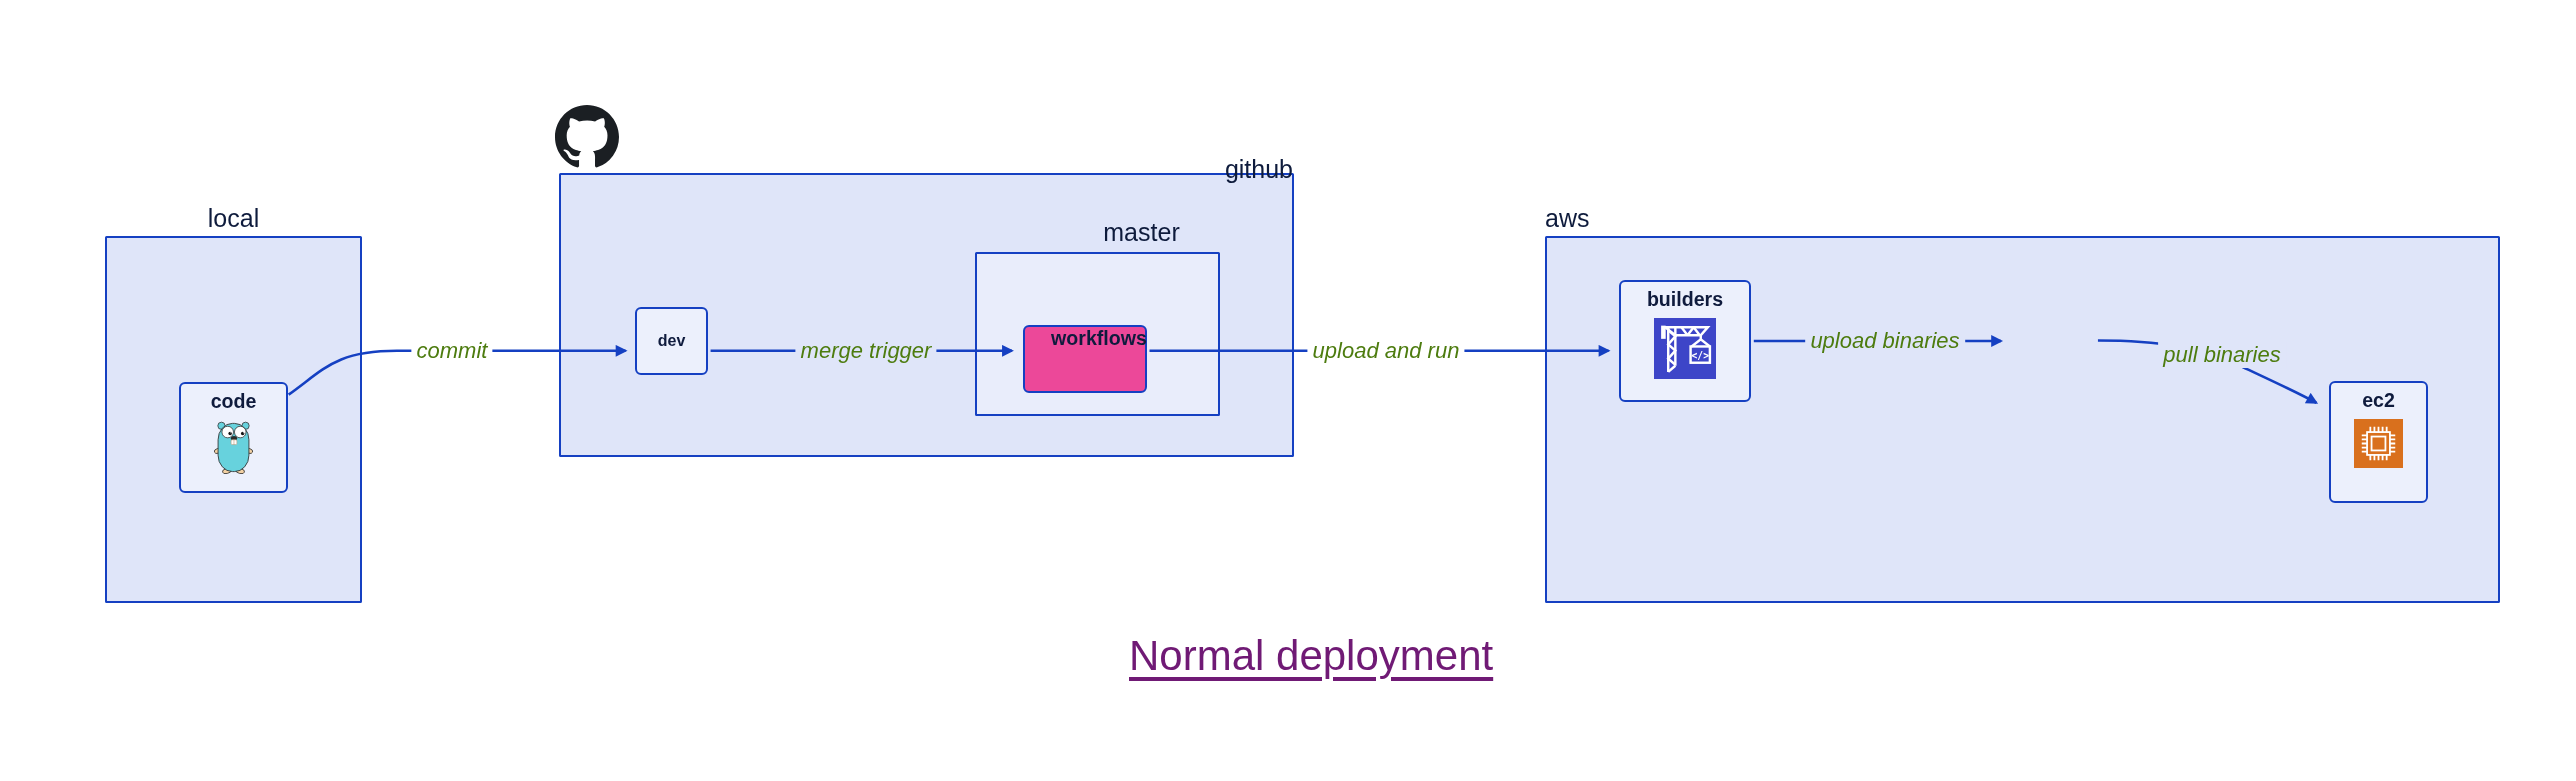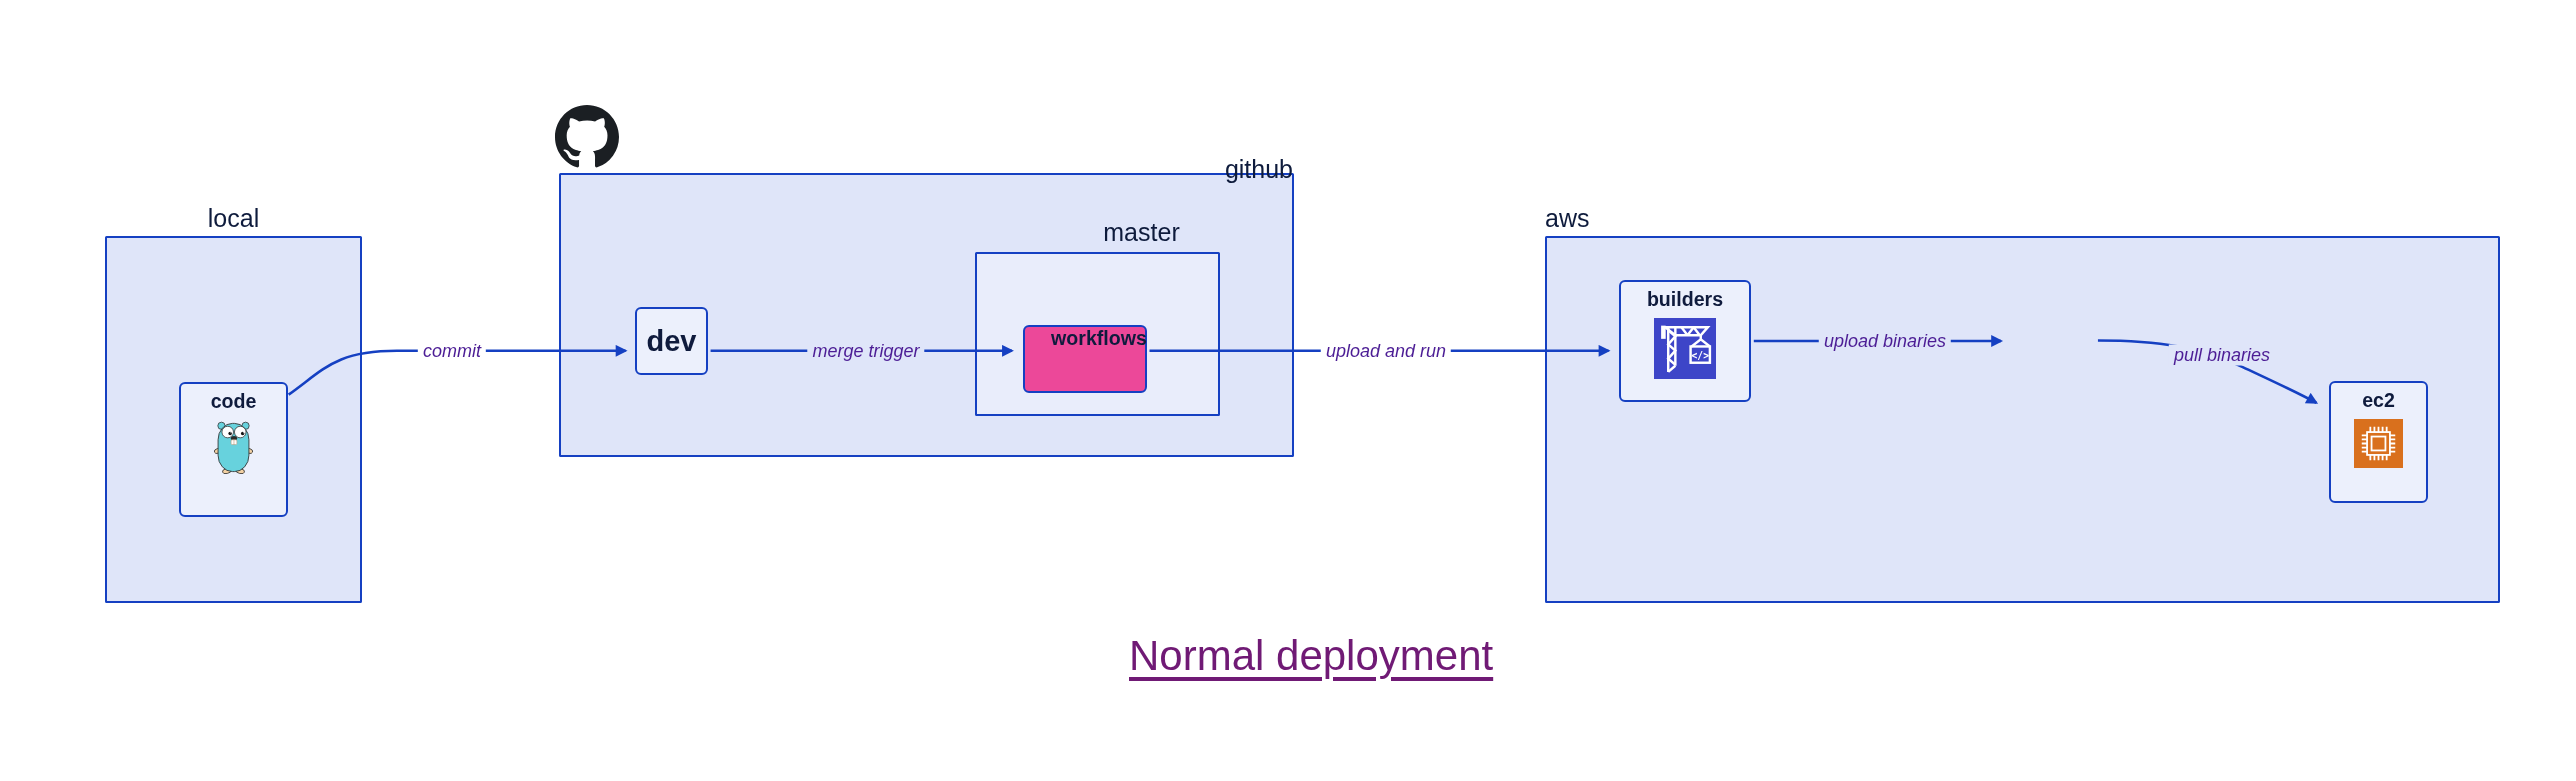--- a/index.html
+++ b/index.html
@@ -34,45 +34,45 @@
 
   .node{
     position:absolute;
     border:2.1px solid #1540c2;
     border-radius:6px;
     box-sizing:border-box;
     background:#ecf0fc;
     display:flex;flex-direction:column;align-items:center;
     z-index:2;
   }
-  .node-code     {left:179px;  top:382px; width:109px; height:135px; padding-top:6.2px;}
+  .node-code     {left:179px;  top:382px; width:109px; height:111px; padding-top:6.2px;}
   .node-dev      {left:635px; top:307px; width:73px; height:68px; justify-content:center;}
   .node-workflows{left:1023px; top:325px; width:124px; height:68px; background:#ec4899;padding-left:28px;}
   .node-builders {left:1619px; top:280px; width:132px; height:122px; padding-top:6.2px;}
   .node-s3       {left:2012px; top:280px; width:83px; height:121px; padding-top:6.2px;}
   .node-ec2      {left:2329px; top:381px; width:99px; height:122px; padding-top:6.2px;}
 
   .node-label{
     font-weight:bold;
     font-size:19.6px;
     color:#0f1b3d;
   }
-  .node-dev .node-label{font-size:29px;}
+  .node-dev .node-label{font-size:16px;}
   .node-icon{margin-top:7.2px;display:block;}
 
   .edges{
     position:absolute;left:0;top:0;width:2604px;height:781px;
     z-index:4;pointer-events:none;
   }
   .edge-label{
     position:absolute;
     transform:translate(-50%,-50%);
     font-style:italic;
-    font-size:18px;
-    color:#4c1d95;
+    font-size:22px;
+    color:#4d7c0f;
     padding:0 5.2px;
     white-space:nowrap;
     z-index:5;
   }
   .el-commit    {left:452px;  top:351px; background:#ffffff;}
   .el-merge     {left:866px; top:351px; background:#dfe5f9;text-align:center;}
   .el-upload-run{left:1386px; top:351px; background:#ffffff;}
   .el-upload-bin{left:1885px; top:341px; background:#dfe5f9;}
   .el-pull-bin  {left:2222px; top:355px; background:#dfe5f9;}
 

